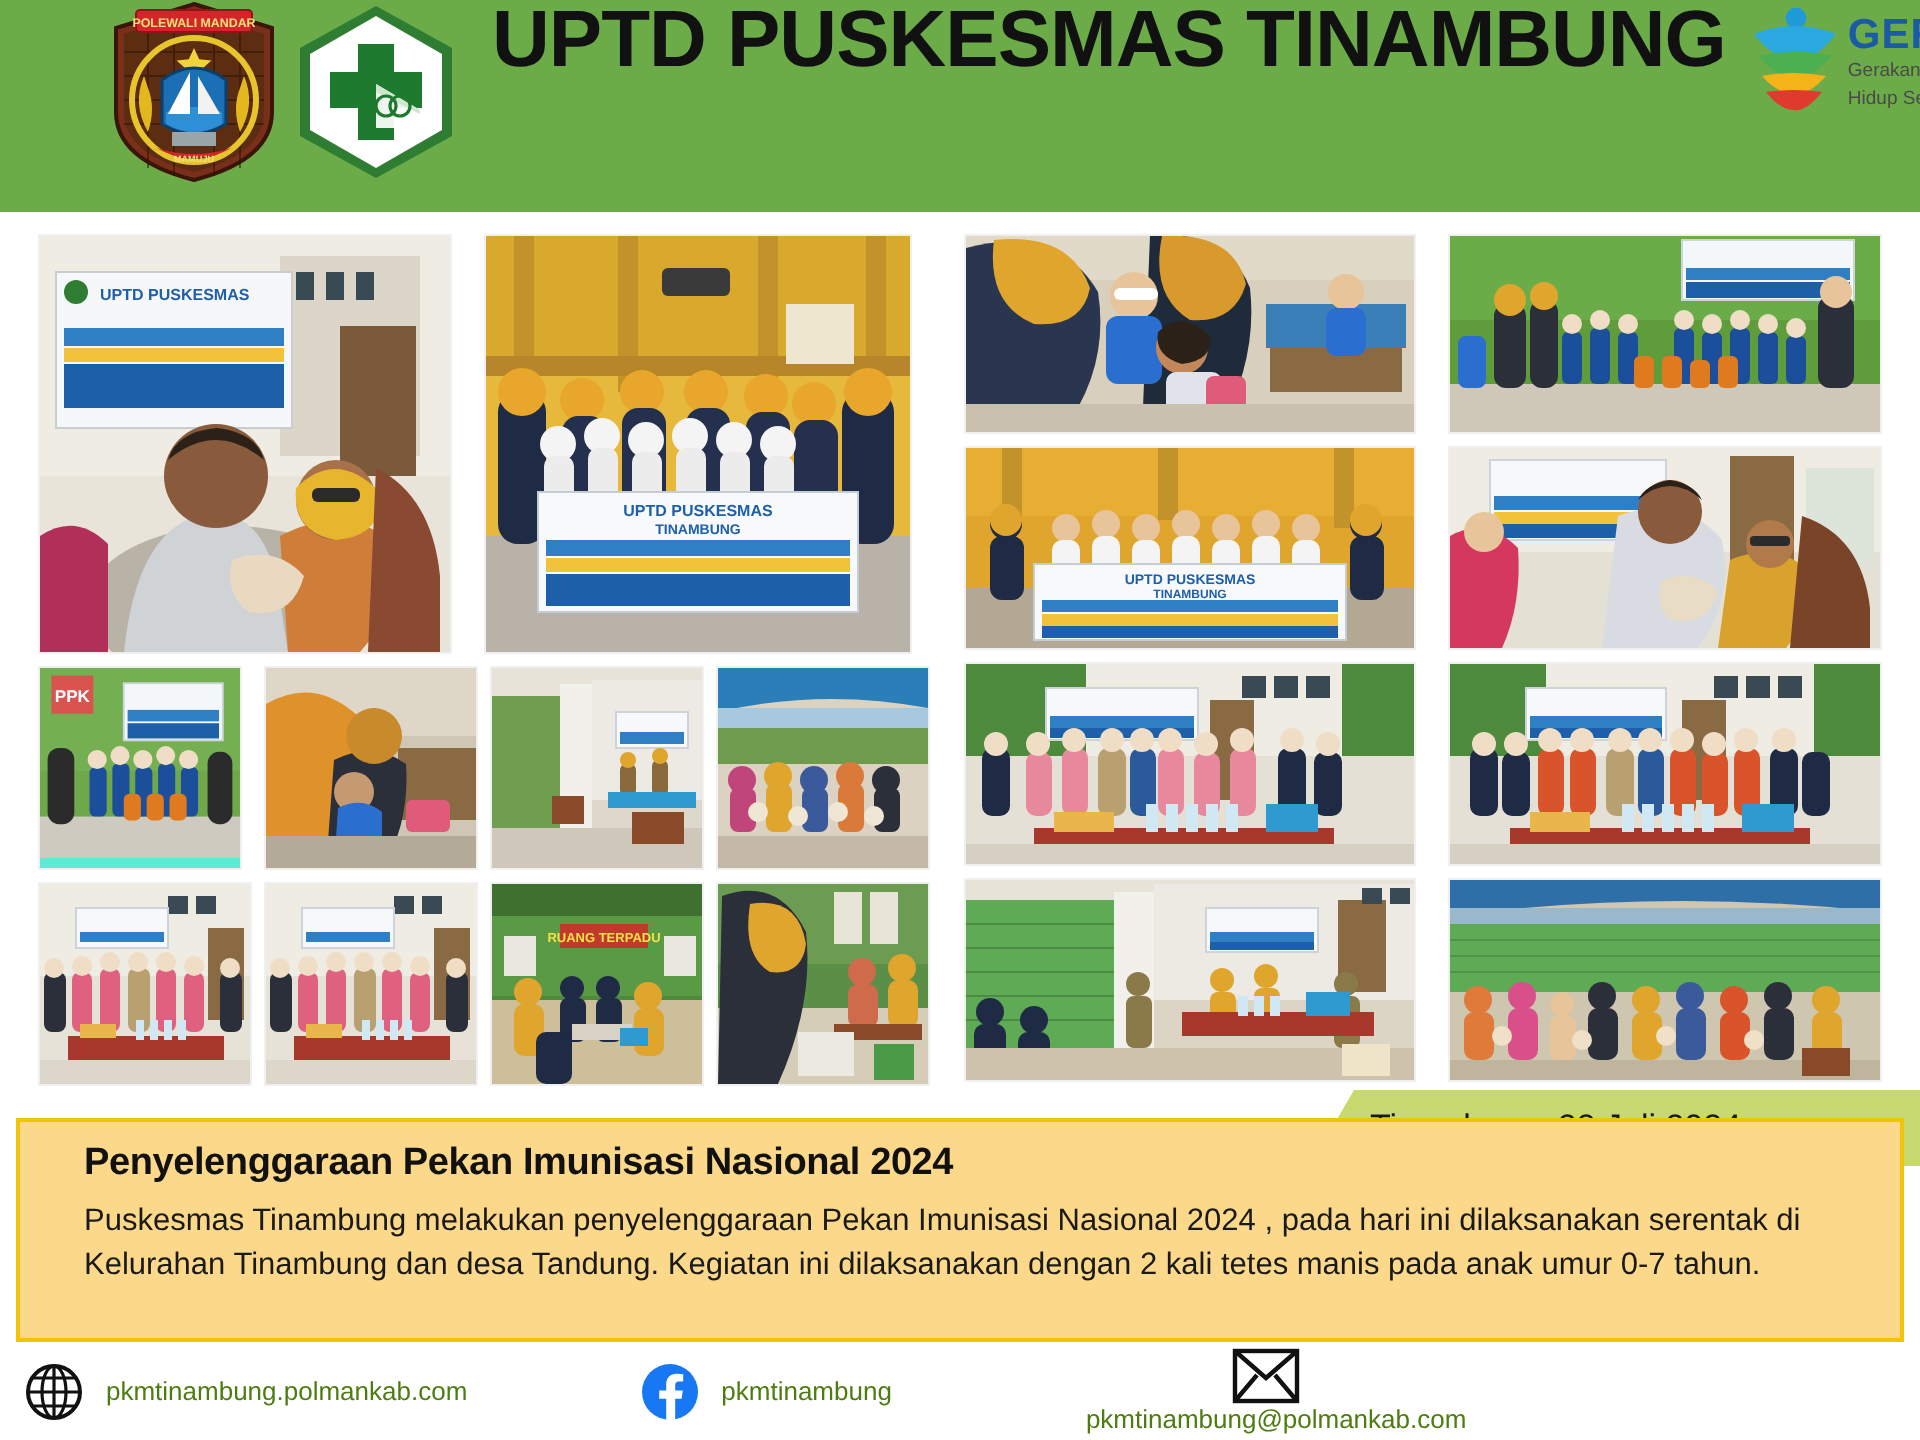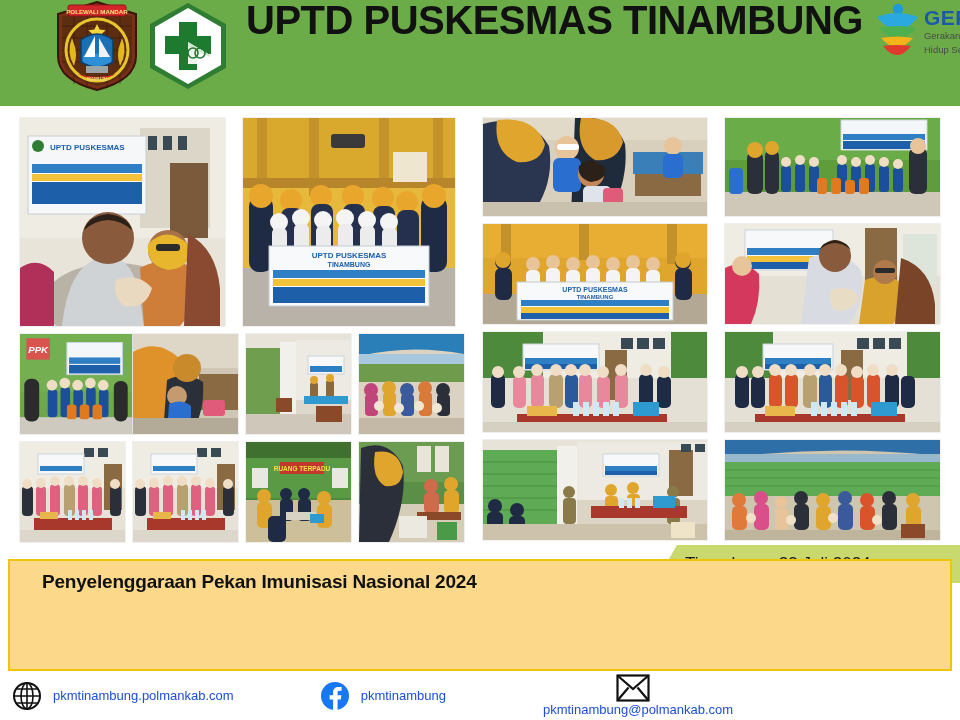--- a/index.html
+++ b/index.html
@@ -68,21 +68,21 @@
     font-size:15.5px; color:#1a1a1a; margin:7px 14px 0 14px; line-height:1.42;
   }
 
   
   .footer {
     position:absolute; left:0; top:671px; width:960px; height:49px;
     background:#ffffff; display:flex; align-items:center;
   }
   .contact { display:flex; align-items:center; }
   .contact .ico { flex:none; display:block; }
-  .contact .txt { font-size:13px; color:#1d4ed8; margin-left:11px; white-space:nowrap; }
+  .contact .txt { font-size:13px; color:#4d7c0f; margin-left:11px; white-space:nowrap; }
   #c-web { margin-left:12px; }
   #c-fb  { margin-left:86px; }
   #c-mail{ margin-left:86px;flex-direction:column; }
 </style>
 </head>
 <body>
 
 <div class="header">
 
   <div class="crest">
@@ -225,21 +225,21 @@
       </g>
       <rect x="26" y="128" width="160" height="60" fill="#f7f9fb" stroke="#c4ccd4"></rect>
       <rect x="30" y="152" width="152" height="8" fill="#2f7fc4"></rect>
       <rect x="30" y="161" width="152" height="7" fill="#f2c23a"></rect>
       <rect x="30" y="169" width="152" height="16" fill="#1d5fa8"></rect>
       <text x="106" y="140" font-family="'Liberation Sans',sans-serif" font-size="8" font-weight="700" fill="#1d5fa8" text-anchor="middle">UPTD PUSKESMAS</text>
       <text x="106" y="149" font-family="'Liberation Sans',sans-serif" font-size="7" font-weight="700" fill="#1d5fa8" text-anchor="middle">TINAMBUNG</text>
     </svg>
   </div>
 
-  <div class="photo" style="left:20px; top:228px; width:112px; height:100px;font-style:italic;">
+  <div class="photo" style="left:20px; top:228px; width:100px; height:100px;">
     <svg class="scene" viewBox="0 0 105 100" preserveAspectRatio="none">
       <rect width="105" height="100" fill="#6ea84a"></rect>
       <rect x="0" y="0" width="105" height="54" fill="#74b052"></rect>
       <rect x="44" y="8" width="52" height="30" fill="#f4f7fa" stroke="#cdd4da"></rect>
       <rect x="46" y="22" width="48" height="6" fill="#2f7fc4"></rect>
       <rect x="46" y="29" width="48" height="8" fill="#1d5fa8"></rect>
       <rect x="6" y="4" width="22" height="20" fill="#d9534f"></rect>
       <text x="17" y="18" font-family="'Liberation Sans',sans-serif" font-size="9" font-weight="700" fill="#fff" text-anchor="middle">PPK</text>
       <rect x="0" y="78" width="105" height="22" fill="#cfcac0"></rect>
       <g fill="#1b4f9c">
@@ -825,20 +825,21 @@
     </svg>
   </div>
 </div>
 
 <div class="date-badge">
   <span>Tinambung, 23 Juli 2024</span>
 </div>
 
 <div class="caption-box">
   <div class="caption-title">Penyelenggaraan Pekan Imunisasi Nasional 2024</div>
+  <div class="caption-body">Puskesmas Tinambung melakukan penyelenggaraan Pekan Imunisasi Nasional 2024 , pada hari ini dilaksanakan serentak di Kelurahan Tinambung dan desa Tandung. Kegiatan ini dilaksanakan dengan 2 kali tetes manis pada anak umur 0-7 tahun.</div>
 </div>
 
 <div class="footer">
 
   <div class="contact" id="c-web">
     <svg class="ico" width="30" height="30" viewBox="0 0 30 30">
       <circle cx="15" cy="15" r="13" fill="none" stroke="#111" stroke-width="2"></circle>
       <ellipse cx="15" cy="15" rx="6" ry="13" fill="none" stroke="#111" stroke-width="1.6"></ellipse>
       <path d="M2 15 H28 M4.2 8 H25.8 M4.2 22 H25.8" stroke="#111" stroke-width="1.6" fill="none"></path>
       <path d="M15 2 V28" stroke="#111" stroke-width="1.6"></path>

